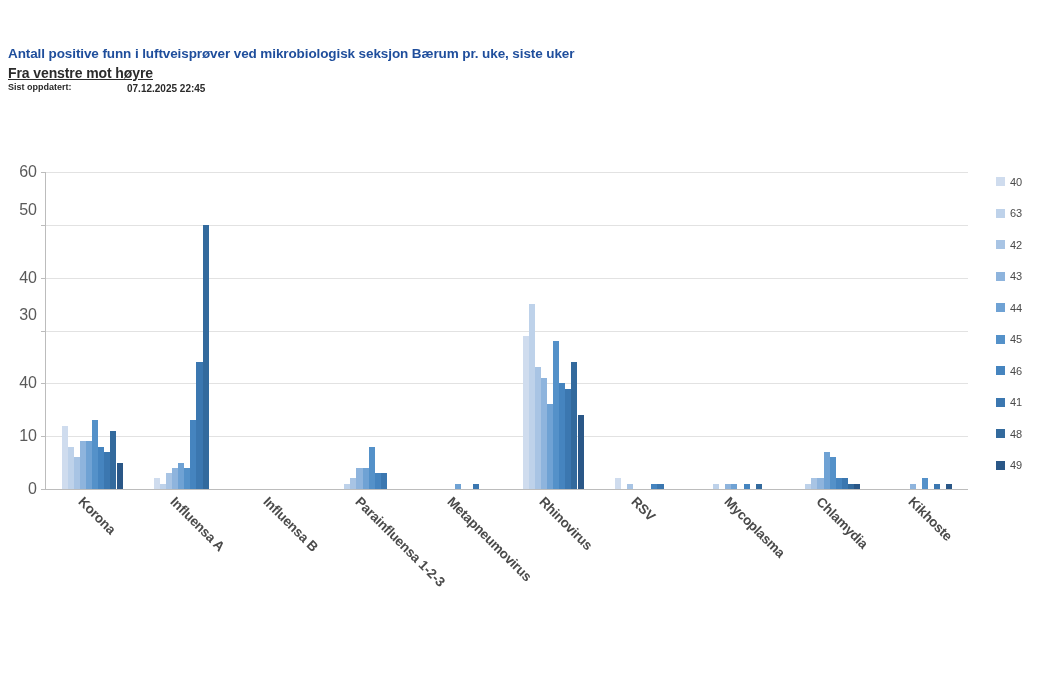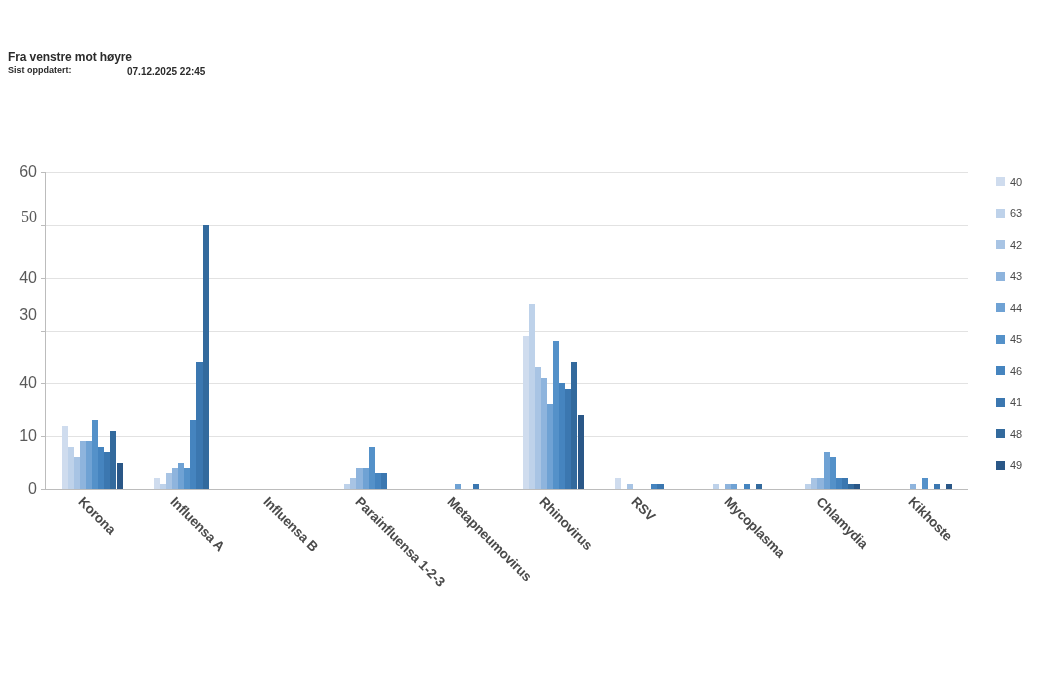--- a/index.html
+++ b/index.html
@@ -23,25 +23,26 @@
     width: 900px;
   }
   #chart-title {
     font-size: 13.5px;
     font-weight: bold;
     color: #1F4E9C;
     letter-spacing: -0.1px;
     white-space: nowrap;
   }
   #subtitle {
-    font-size: 12px;
+    font-size: 14px;
     font-weight: bold;
     color: #2b2b2b;
     margin-top: 4px;
     letter-spacing: -0.1px;
+    text-decoration: underline;
   }
   #updated-row {
     margin-top: 1px;
     position: relative;
     height: 14px;
   }
   #updated-label {
     font-size: 9px;
     font-weight: bold;
     color: #2b2b2b;
@@ -157,20 +158,21 @@
   .legend-label {
     font-size: 11px;
     color: #4a4a4a;
     margin-left: 5px;
   }
 </style>
 </head>
 <body>
 
 <div id="header">
+  <div id="chart-title">Antall positive funn i luftveisprøver ved mikrobiologisk seksjon Bærum pr. uke, siste uker</div>
   <div id="subtitle">Fra venstre mot høyre</div>
   <div id="updated-row">
     <span id="updated-label">Sist oppdatert:</span>
     <span id="updated-value">07.12.2025 22:45</span>
   </div>
 </div>
 
 <div id="plot-wrap">
   <div class="axis-line" id="y-axis"></div>
   <div class="axis-line" id="x-axis"></div>
@@ -185,21 +187,21 @@
       <div class="tick-mark" style="top: 211.333px; position: absolute;"></div>
       <div class="y-label" style="top: 211.333px;">40</div>
       <div class="gridline" style="top: 158.5px;"></div>
       <div class="tick-mark" style="top: 158.5px; position: absolute;"></div>
       <div class="y-label" style="top: 143px;">30</div>
       <div class="gridline" style="top: 105.667px;"></div>
       <div class="tick-mark" style="top: 105.667px; position: absolute;"></div>
       <div class="y-label" style="top: 105.667px;">40</div>
       <div class="gridline" style="top: 52.8333px;"></div>
       <div class="tick-mark" style="top: 52.8333px; position: absolute;"></div>
-      <div class="y-label" style="top: 45px; font-family: Liberation Serif, serif;">50</div>
+      <div class="y-label" style="top: 38px;">50</div>
       <div class="gridline" style="top: 0px;"></div>
       <div class="tick-mark" style="top: 0px; position: absolute;"></div>
       <div class="y-label" style="top: 0px;">60</div>
       <div class="group" style="left: 0px; width: 92.2px;">
         <div class="bar" title="Korona — uke 40: 12" style="left: 15.6px; width: 6.1px; height: 63.4px; background: rgb(207, 220, 238);"></div>
         <div class="bar" title="Korona — uke 41: 8" style="left: 21.7px; width: 6.1px; height: 42.2667px; background: rgb(190, 210, 234);"></div>
         <div class="bar" title="Korona — uke 42: 6" style="left: 27.8px; width: 6.1px; height: 31.7px; background: rgb(168, 196, 228);"></div>
         <div class="bar" title="Korona — uke 43: 9" style="left: 33.9px; width: 6.1px; height: 47.55px; background: rgb(142, 180, 221);"></div>
         <div class="bar" title="Korona — uke 44: 9" style="left: 40px; width: 6.1px; height: 47.55px; background: rgb(111, 162, 212);"></div>
         <div class="bar" title="Korona — uke 45: 13" style="left: 46.1px; width: 6.1px; height: 68.6833px; background: rgb(84, 145, 201);"></div>

